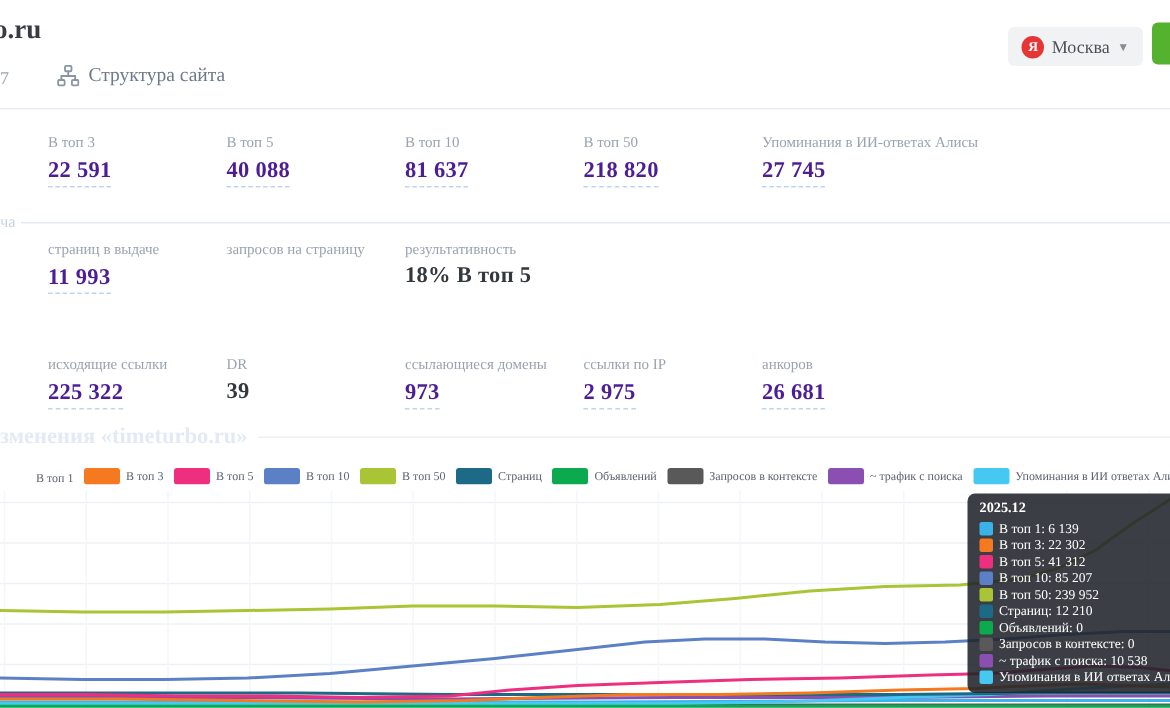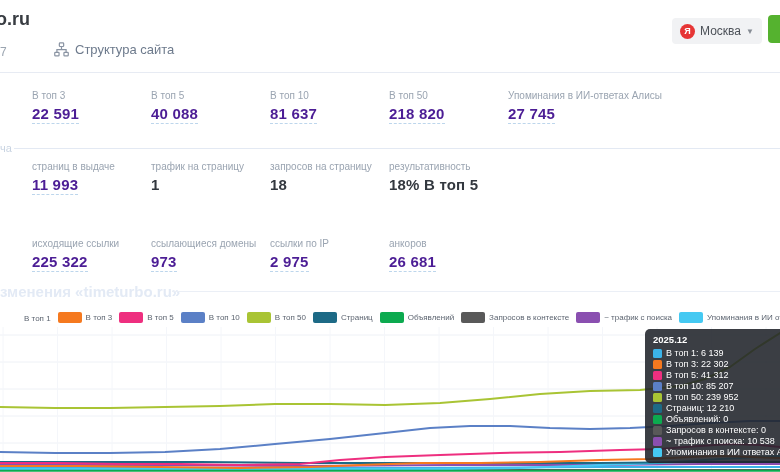--- a/index.html
+++ b/index.html
@@ -1,21 +1,21 @@
 <!DOCTYPE html>
 <html><head>
 <meta charset="utf-8">
 <style>
   html,body{margin:0;padding:0;background:#fff;}
   .page{position:relative;width:780px;height:472px;overflow:hidden;background:#fff;
-        font-family:Liberation Sans, sans-serif;}
+        font-family:Liberation Serif, serif;}
   
   .hdr-title{position:absolute;top:9px;left:-4px;font-size:18px;font-weight:bold;color:#383c42;}
   .hdr-num{position:absolute;top:45px;left:0;font-size:12px;color:#9aa4b0;}
-  .structure{position:absolute;top:42px;left:54px;display:flex;gap:6px;align-items:center;
+  .structure{position:absolute;top:42px;left:38px;display:flex;gap:6px;align-items:center;
              color:#6d7a8c;font-size:13px;cursor:pointer;}
   .structure svg{display:block;}
   .divider{position:absolute;left:0;width:780px;height:1px;background:#e7ebf3;}
   .region-btn{position:absolute;left:672px;top:18px;width:90px;height:26px;background:#f1f2f4;
               border-radius:4px;display:flex;align-items:center;justify-content:center;gap:5px;
               font-size:12px;color:#4c5158;cursor:pointer;}
   .ya{width:15px;height:15px;border-radius:50%;background:#e63535;color:#fff;font-size:9px;
       font-weight:bold;display:flex;align-items:center;justify-content:center;}
   .caret{font-size:8px;color:#868c94;}
   .green-btn{position:absolute;left:768px;top:15px;width:26px;height:28px;background:#55b22f;border-radius:4px;}
@@ -78,34 +78,33 @@
       <div class="mcell"><div class="mlabel">В топ 5</div><div class="mvalue link">40 088</div></div>
       <div class="mcell"><div class="mlabel">В топ 10</div><div class="mvalue link">81 637</div></div>
       <div class="mcell"><div class="mlabel">В топ 50</div><div class="mvalue link">218 820</div></div>
       <div class="mcell"><div class="mlabel">Упоминания в ИИ-ответах Алисы</div><div class="mvalue link">27 745</div></div>
     </div>
   <div class="sec-frag">ча</div>
   <div class="sec-line"></div>
   <div class="mrow mrow2">
       <div class="mcell"><div class="mlabel">страниц в выдаче</div><div class="mvalue link">11 993</div></div>
       <div class="mcell">
-        <div class="mlabel">трафик на страницу</div>
-        <div class="mvalue">1</div>
-      </div>
-      <div class="mcell">
         <div class="mlabel">запросов на страницу</div>
-        <div class="mvalue">18</div>
       </div>
       <div class="mcell">
         <div class="mlabel">результативность</div>
         <div class="mvalue">18% В топ 5</div>
       </div>
     </div>
   <div class="mrow mrow3">
       <div class="mcell"><div class="mlabel">исходящие ссылки</div><div class="mvalue link">225 322</div></div>
+      <div class="mcell">
+        <div class="mlabel">DR</div>
+        <div class="mvalue">39</div>
+      </div>
       <div class="mcell"><div class="mlabel">ссылающиеся домены</div><div class="mvalue link">973</div></div>
       <div class="mcell"><div class="mlabel">ссылки по IP</div><div class="mvalue link">2 975</div></div>
       <div class="mcell"><div class="mlabel">анкоров</div><div class="mvalue link">26 681</div></div>
     </div>
 
   <div class="chart-title">зменения «timeturbo.ru»</div>
   <div class="chart-line"></div>
   <div class="legend">
       <div class="litem nosw">
         <span>В топ 1</span>

